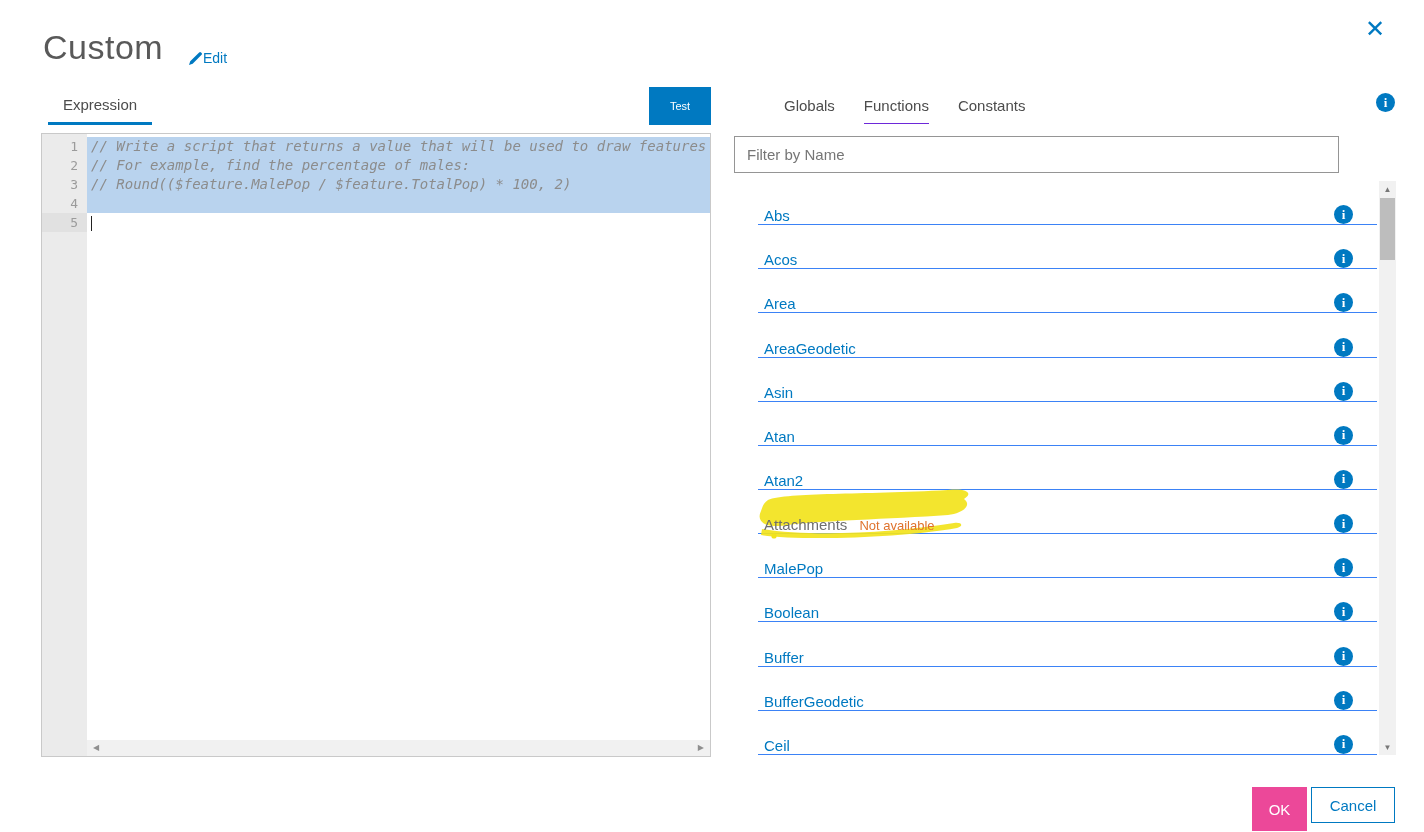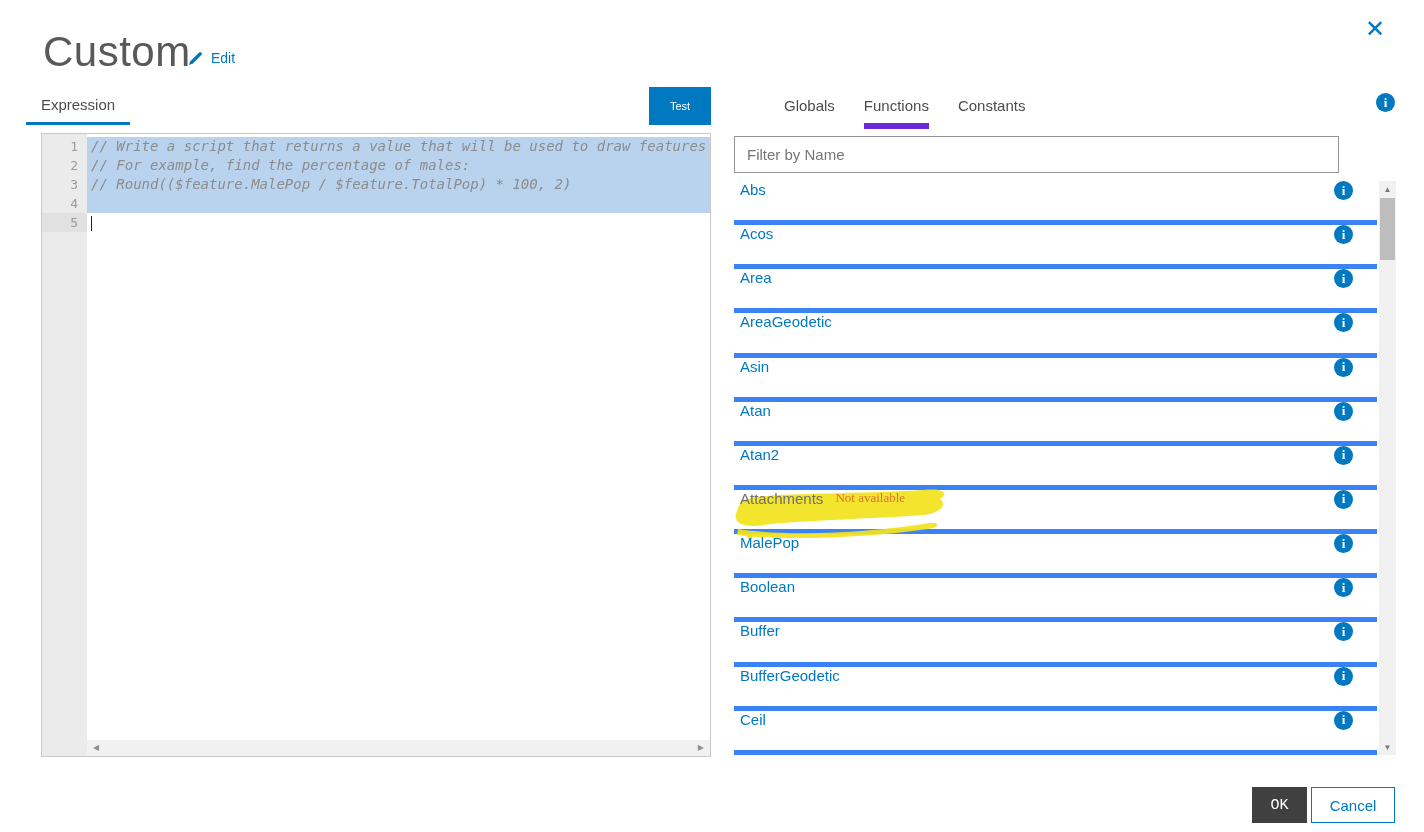--- a/index.html
+++ b/index.html
@@ -1,31 +1,31 @@
 <!DOCTYPE html>
 <html><head>
 <meta charset="utf-8">
 <style>
   * { margin:0; padding:0; box-sizing:border-box; }
   html,body { width:1424px; height:832px; background:#fff; overflow:hidden;
               font-family:"Liberation Sans", sans-serif; }
   .stage { position:relative; width:1424px; height:832px; background:#fff; }
 
   
-  .title { position:absolute; left:43px; top:28px; font-size:42px; font-weight:300;
+  .title { position:absolute; left:43px; top:28px; font-size:34px; font-weight:300;
            color:#595959; letter-spacing:0.5px; }
   .edit-link { position:absolute; left:189px; top:50px; display:flex; align-items:center;
-               gap:8px; color:#0079c1; font-size:14px; cursor:pointer; }
+               gap:0; color:#0079c1; font-size:14px; cursor:pointer; }
   .pencil-svg { width:14px; height:14px; display:block; }
   .close-btn { position:absolute; left:1360px; top:14px; width:30px; height:30px;
                color:#0079c1; font-size:24px; line-height:30px; text-align:center;
                cursor:pointer; font-weight:400; }
 
   
-  .tab-expression { position:absolute; left:26px; top:96px; width:104px; text-align:center;
+  .tab-expression { position:absolute; left:48px; top:96px; width:104px; text-align:center;
                     font-size:15px; color:#4c4c4c; padding-bottom:9px;
                     border-bottom:3px solid #0079c1; background:#fff; cursor:pointer; }
   .test-btn { position:absolute; left:649px; top:87px; width:62px; height:38px;
               background:#0079c1; color:#fff; font-size:11px; border:none; cursor:pointer;
               font-family:"Liberation Sans",sans-serif; }
 
   
   .editor { position:absolute; left:41px; top:133px; width:670px; height:624px;
             border:1px solid #c9c9c9; background:#fff; overflow:hidden; }
   .gutter-bg { position:absolute; left:0; top:0; width:45px; height:100%; background:#ebebeb; }
@@ -43,54 +43,54 @@
             vertical-align:middle; margin-right:-1px; }
   .editor-hscroll { position:absolute; left:45px; right:0; bottom:0; height:16px;
                     background:#f1f1f1; display:flex; justify-content:space-between;
                     align-items:center; padding:0 6px; }
   .h-arrow { color:#8f8f8f; font-size:8px; line-height:16px; cursor:pointer; }
 
   
   .rtabs { position:absolute; left:740px; top:97px; display:flex; gap:29px;
            font-size:15px; color:#4c4c4c;margin-left:44px; }
   .rtab { padding-bottom:9px; cursor:pointer; }
-  .rtab.active { border-bottom:6px solid #6d28d9; }
+  .rtab.active { border-bottom:1px solid #6d28d9; }
   .panel-info { position:absolute; left:1376px; top:93px; }
   .info-circle { width:19px; height:19px; border-radius:50%; background:#0079c1; color:#fff;
                  display:flex; align-items:center; justify-content:center;
                  font-family:"Liberation Serif",serif; font-weight:bold; font-size:13px;
                  cursor:pointer; flex-shrink:0; }
   .filter-input { position:absolute; left:734px; top:136px; width:605px; height:37px;
                   border:1px solid #959595; font-size:15px; color:#4c4c4c; padding:0 12px;
                   font-family:"Liberation Sans",sans-serif; background:#fff; }
   .filter-input::placeholder { color:#767676; opacity:1; }
 
   .func-list { position:absolute; left:734px; top:181px; width:643px; background:#fff; }
-  .func-row { position:relative; height:44.15px; border-bottom:5px solid #3b82f6;
-              display:flex; align-items:flex-start; padding-left:6px; }
+  .func-row { position:relative; height:44.15px; border-bottom:1px solid #3b82f6;
+              display:flex; align-items:flex-end; padding-left:6px;margin-left:24px; }
   .func-name { color:#0079c1; font-size:15px; cursor:pointer; position:relative; z-index:1; }
   .func-name.muted { color:#6e6e6e; }
-  .badge { color:#df722c; font-size:13px; margin-left:12px; position:relative; z-index:1;font-family:Liberation Serif, serif; }
+  .badge { color:#df722c; font-size:13px; margin-left:12px; position:relative; z-index:1; }
   .func-row .info-circle { margin-left:auto; margin-right:24px; position:relative; z-index:1; }
   .marker { position:absolute; left:-6px; top:-4px; width:232px; height:58px; z-index:0;
             pointer-events:none; }
 
   
   .vscroll { position:absolute; left:1379px; top:181px; width:17px; height:574px;
              background:#f1f1f1; }
   .v-arrow { position:absolute; left:0; width:17px; text-align:center; color:#777;
              font-size:8px; cursor:pointer; }
   .v-arrow.up { top:4px; } .v-arrow.down { bottom:3px; }
   .v-thumb { position:absolute; left:1px; top:17px; width:15px; height:62px;
              background:#bdbdbd; cursor:grab; }
 
   
-  .ok-btn { position:absolute; left:1252px; top:787px; width:55px; height:36px;
-            background:#404040; color:#fff; border:none; font-size:15px; cursor:pointer;
-            font-family:Liberation Mono, monospace; }
+  .ok-btn { position:absolute; left:1252px; top:787px; width:55px; height:44px;
+            background:#ec4899; color:#fff; border:none; font-size:15px; cursor:pointer;
+            font-family:Liberation Sans, sans-serif; }
   .cancel-btn { position:absolute; left:1311px; top:787px; width:84px; height:36px;
                 background:#fff; color:#0079c1; border:1px solid #0079c1; font-size:15px;
                 cursor:pointer; font-family:"Liberation Sans",sans-serif; }
 </style>
 </head>
 <body>
 
 <div class="stage">
 
   <div class="title">Custom</div>

